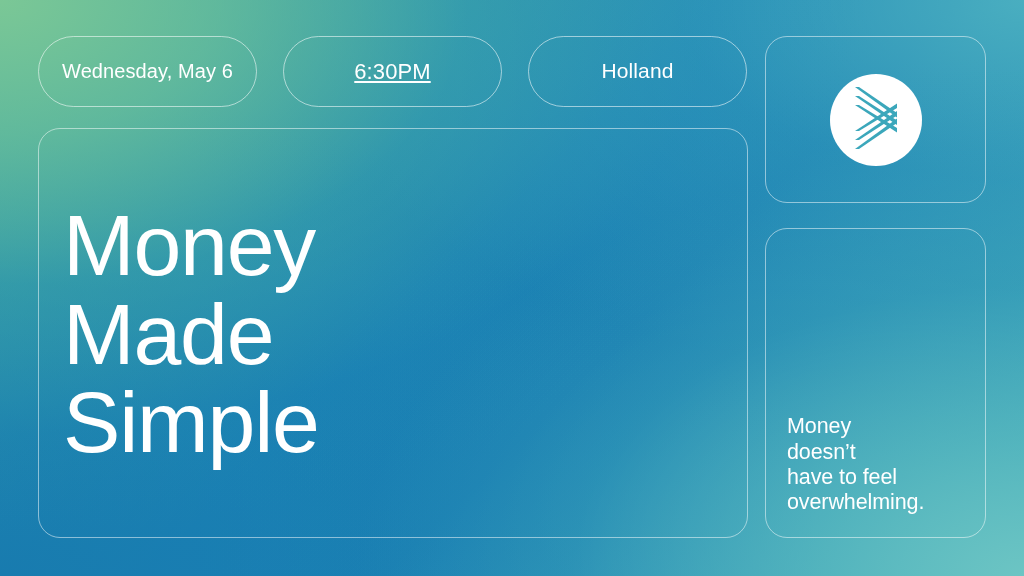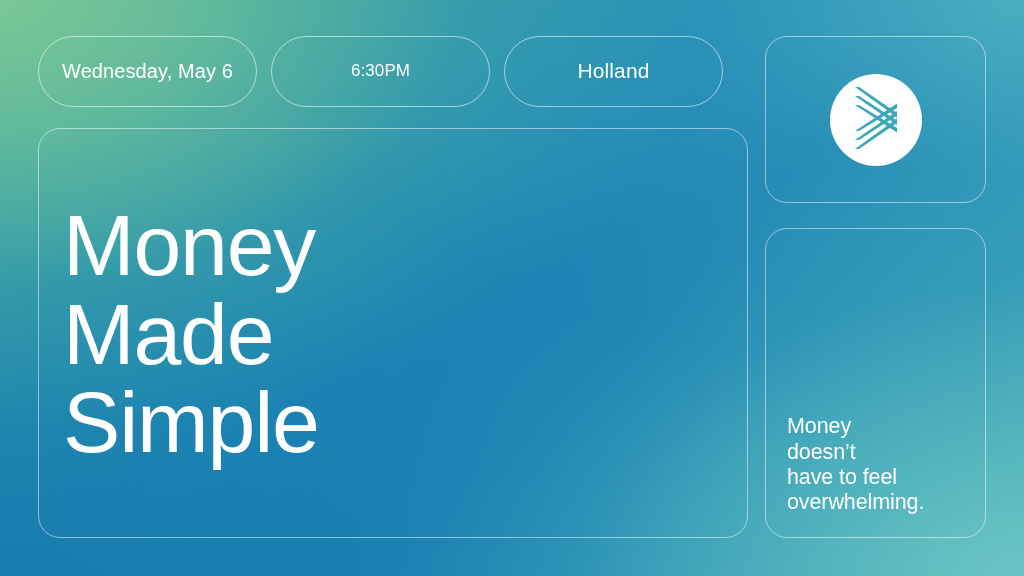--- a/index.html
+++ b/index.html
@@ -16,37 +16,37 @@
       radial-gradient(120% 130% at 0% 0%,   rgba(124,200,150,0.98) 0%, rgba(110,195,155,0.75) 18%, rgba(70,175,170,0.35) 38%, rgba(40,150,180,0.05) 58%, rgba(30,135,180,0) 72%),
       radial-gradient(105% 120% at 100% 100%, rgba(110,198,196,0.95) 0%, rgba(92,188,192,0.70) 20%, rgba(60,165,185,0.32) 42%, rgba(32,140,180,0.04) 62%, rgba(28,130,180,0) 76%),
       radial-gradient(130% 120% at 100% 0%,  rgba(84,185,195,0.80) 0%, rgba(60,165,190,0.42) 26%, rgba(30,135,180,0.04) 56%, rgba(28,130,180,0) 70%),
       radial-gradient(120% 125% at 0% 100%,  rgba(23,122,175,0.92) 0%, rgba(24,126,178,0.55) 25%, rgba(27,132,181,0.12) 50%, rgba(28,130,180,0) 68%),
       linear-gradient(135deg, #3ea39a 0%, #1c82b4 45%, #1b7fb3 60%, #46adba 100%);
   }
 
   
   .pill-row {
     position:absolute; left:38px; top:36px;
-    display:flex; gap:14px;
+    display:flex; gap:26px;
   }
   .pill {
     height:71px;
     border:1px solid rgba(255,255,255,0.55);
     border-radius:40px;
     display:flex; align-items:center; justify-content:center;
     color:#ffffff;
     font-size:20px;
     font-weight:400;
     letter-spacing:0.1px;
     line-height:1.18;
     text-align:center;
     padding:0 18px;
   }
   .pill-date  { width:219px; }
-  .pill-time  { width:219px; font-size:17px; }
+  .pill-time  { width:219px; font-size:22px;text-decoration:underline; }
   .pill-place { width:219px; font-size:21px;align-items:center; }
 
   
   .main-card {
     position:absolute;
     left:38px; top:128px;
     width:710px; height:410px;
     border:1px solid rgba(255,255,255,0.50);
     border-radius:22px;
   }

